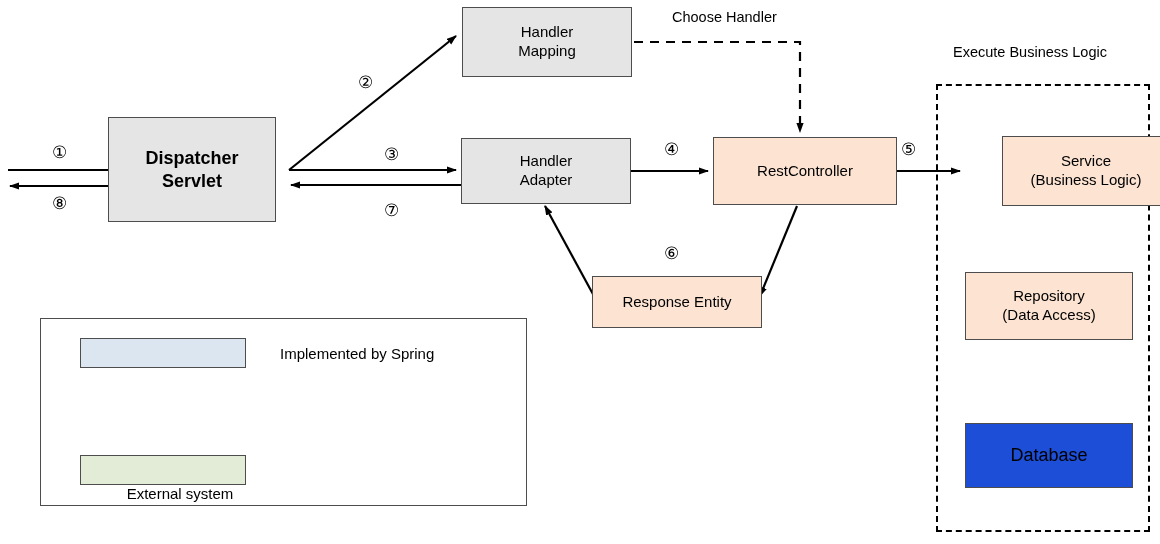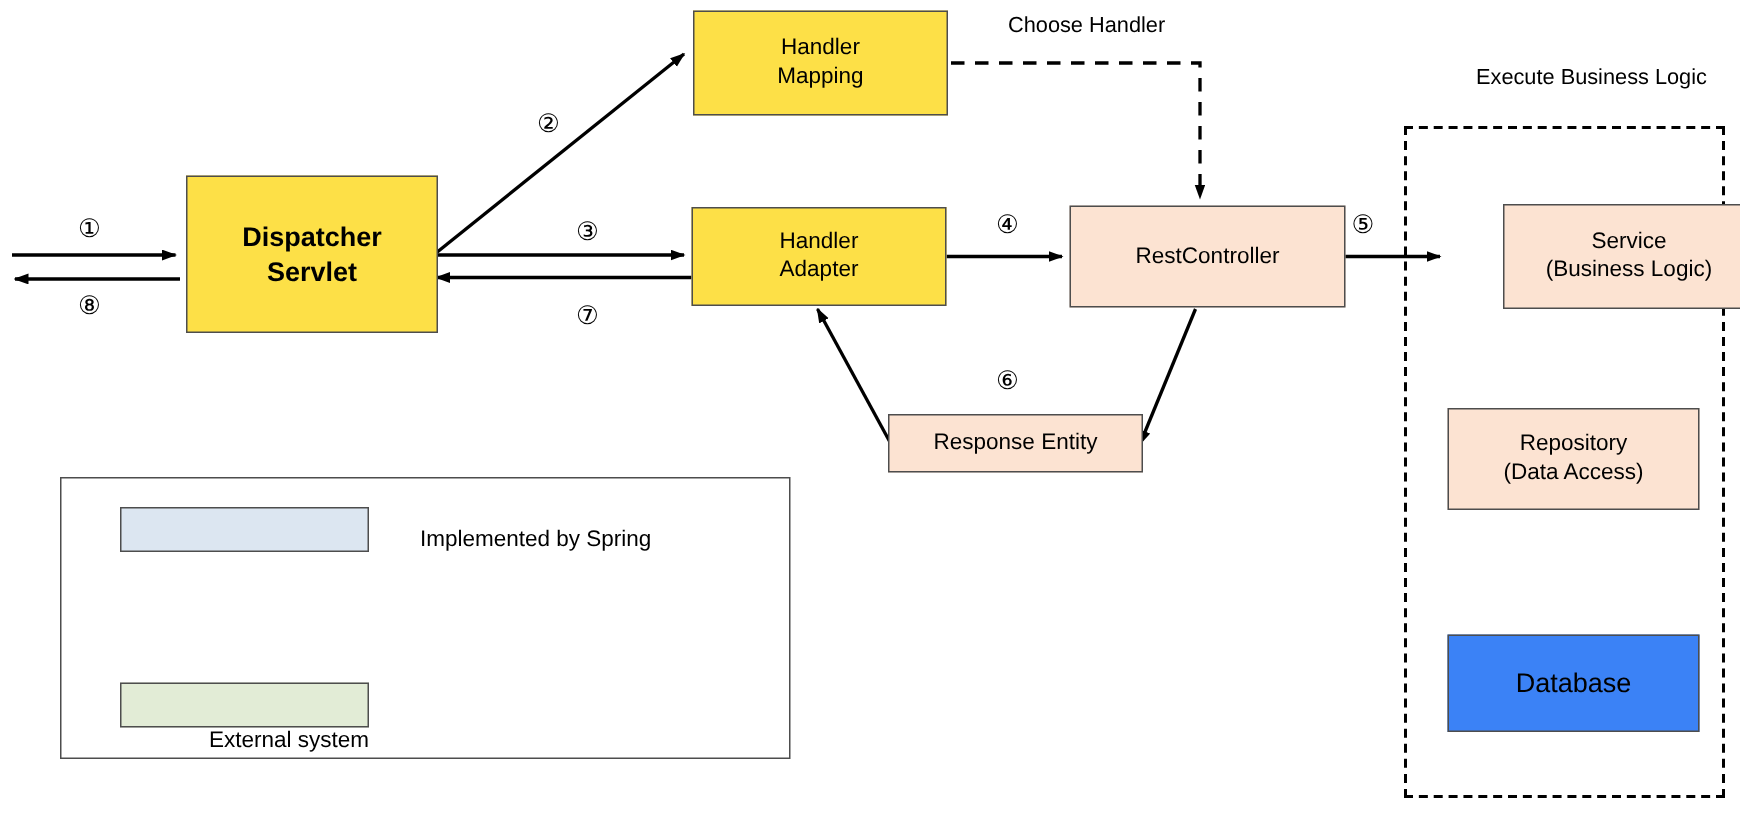--- a/index.html
+++ b/index.html
@@ -24,23 +24,23 @@
     border: 1.5px solid #4d4d4d;
     display: flex;
     align-items: center;
     justify-content: center;
     text-align: center;
     line-height: 1.25;
     font-size: 15px;
     color: #000;
     white-space: pre-line;
   }
-  .node.spring   { background: #fde047; }
+  .node.spring   { background: #e5e5e5; }
   .node.dev      { background: #fce3d2; }
-  .node.external { background: #3b82f6; }
+  .node.external { background: #1d4ed8; }
   .node.bold {
     font-weight: bold;
     font-size: 18px;
   }
   .node.db { font-size: 18px; }
 
   .group-box {
     position: absolute;
     box-sizing: border-box;
     border: 2px dashed #000000;
@@ -67,21 +67,21 @@
   }
   .legend-box {
     position: absolute;
     box-sizing: border-box;
     border: 1.5px solid #4d4d4d;
     background: #ffffff;
   }
   .legend-row {
     position: absolute;
     display: flex;
-    align-items: flex-end;
+    align-items: center;
   }
   .legend-swatch {
     box-sizing: border-box;
     width: 166px;
     height: 30px;
     border: 1.5px solid #4d4d4d;
   }
   .legend-swatch.spring   { background: #dce6f1; }
   .legend-swatch.dev      { background: #fce3d2; }
   .legend-swatch.external { background: #e2ecd6; }
@@ -126,34 +126,34 @@
 
     <line x1="631" y1="171" x2="708" y2="171" stroke="#000" stroke-width="2.2" marker-end="url(#arrow)"></line>
 
     <line x1="882" y1="171" x2="960" y2="171" stroke="#000" stroke-width="2.2" marker-end="url(#arrow)"></line>
 
     <line x1="797" y1="206" x2="760" y2="296" stroke="#000" stroke-width="2.2" marker-end="url(#arrow)"></line>
 
     <line x1="594" y1="296" x2="545" y2="206" stroke="#000" stroke-width="2.2" marker-end="url(#arrow)"></line>
   </svg>
 
-  <div class="node spring bold" style="left:124px; top:117px; width:168px; height:105px;">Dispatcher
+  <div class="node spring bold" style="left:108px; top:117px; width:168px; height:105px;">Dispatcher
 Servlet</div>
 
   <div class="node spring" style="left:462px; top:7px; width:170px; height:70px;">Handler
 Mapping</div>
 
   <div class="node spring" style="left:461px; top:138px; width:170px; height:66px;">Handler
 Adapter</div>
 
   <div class="node dev" style="left:713px; top:137px; width:184px; height:68px;">RestController</div>
 
-  <div class="node dev" style="left:592px; top:276px; width:170px; height:39px;">Response Entity</div>
+  <div class="node dev" style="left:592px; top:276px; width:170px; height:52px;">Response Entity</div>
 
-  <div class="group-label" style="left:953px; top:44px;margin-left:31px;">Execute Business Logic</div>
+  <div class="group-label" style="left:953px; top:44px;">Execute Business Logic</div>
 
   <div class="group-box" style="left:936px; top:84px; width:214px; height:448px;"></div>
 
   <div class="node dev" style="left:1002px; top:136px; width:168px; height:70px;">Service
 (Business Logic)</div>
 
   <div class="node dev" style="left:965px; top:272px; width:168px; height:68px;">Repository
 (Data Access)</div>
 
   <div class="node external db" style="left:965px; top:423px; width:168px; height:65px;">Database</div>

